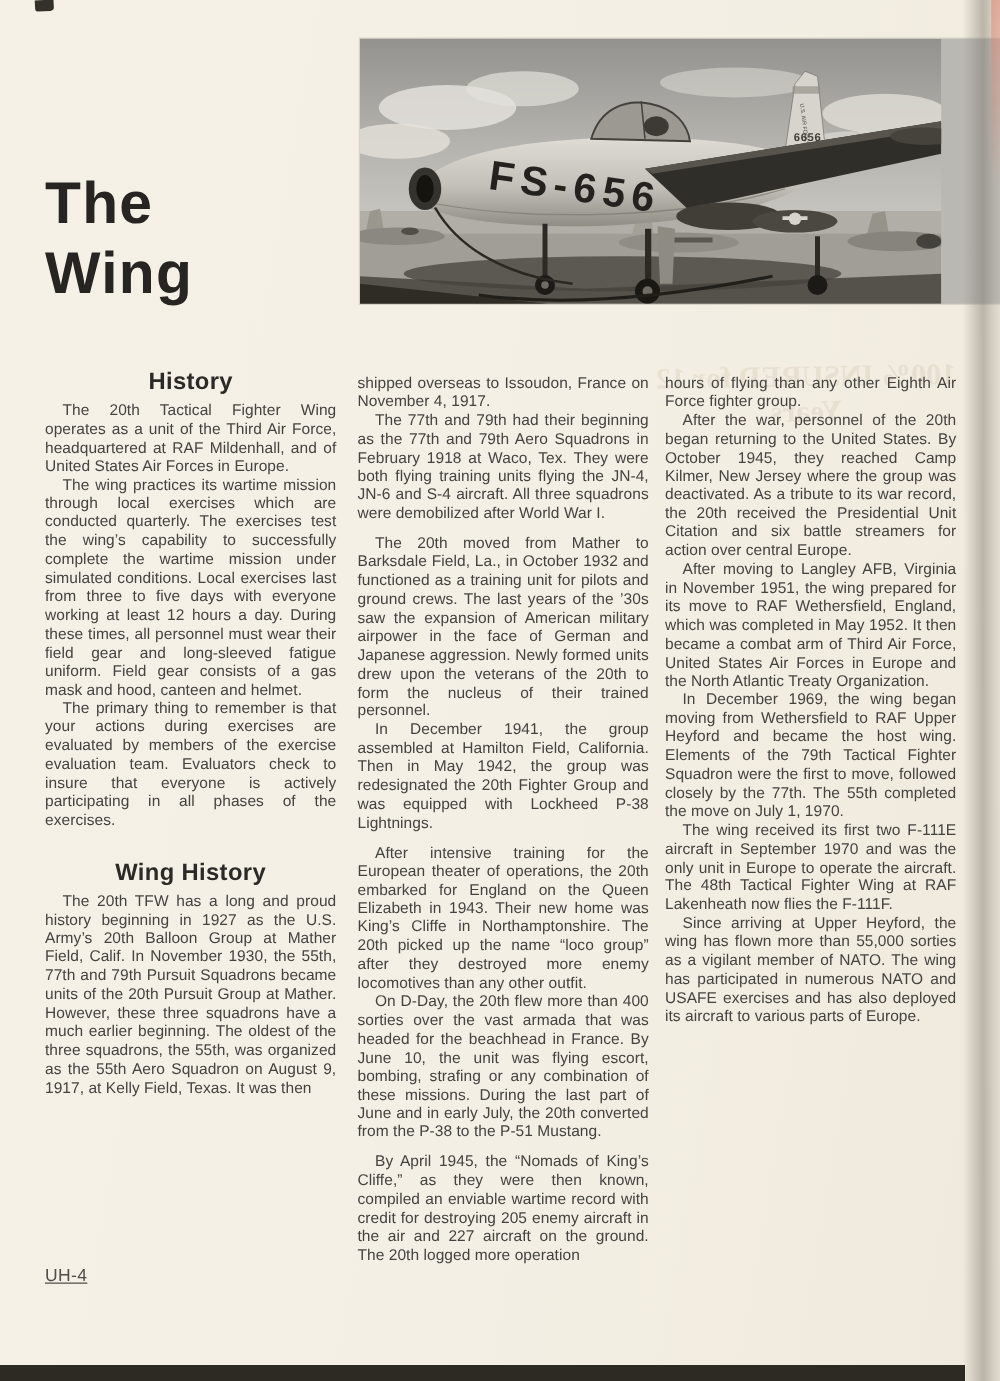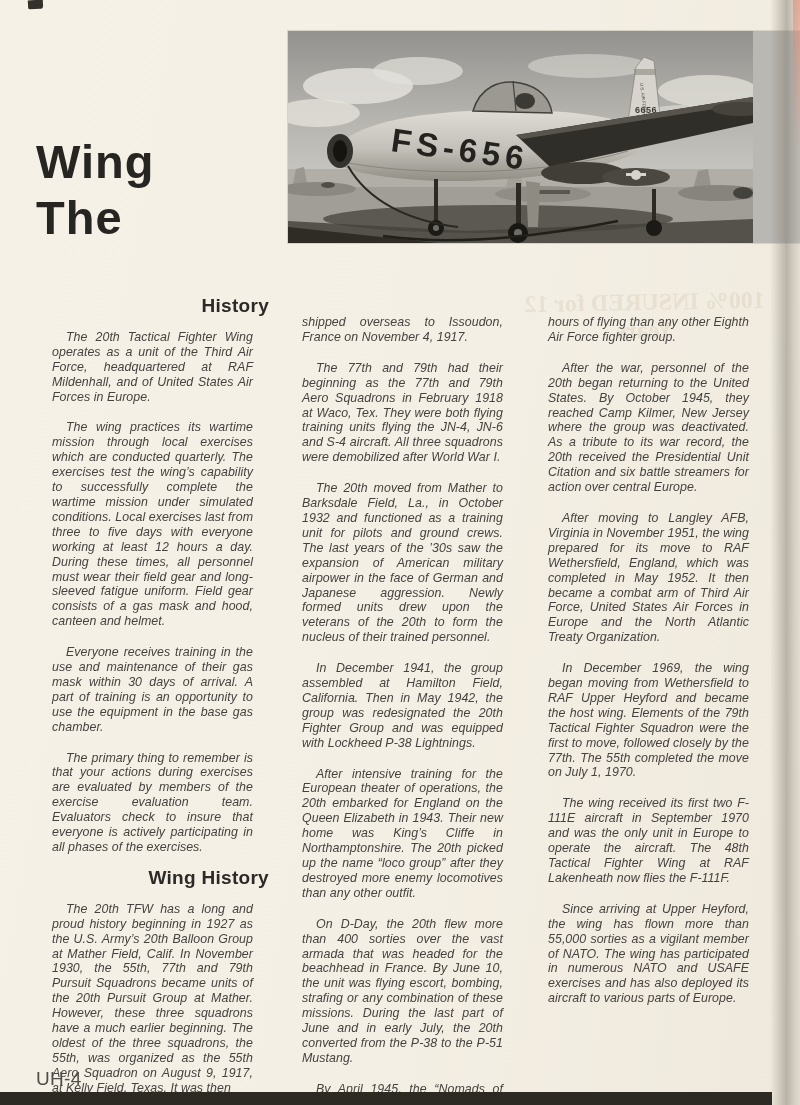--- a/index.html
+++ b/index.html
@@ -24,32 +24,32 @@
     font-size:13.5px;color:#34322f;letter-spacing:.2px;z-index:2;
   }
   .col{
     position:absolute;top:299px;width:233px;
     font-size:12.4px;line-height:14.9px;text-align:justify;
     color:#454340;letter-spacing:.05px;z-index:2;
   }
   .col-1{left:36px;}
   .col-2{left:286px;}
   .col-3{left:532px;}
-  .col p{margin:16px;text-indent:14px;font-style:italic;}
+  .col p{margin:0;text-indent:14px;}
   .col p.noindent{text-indent:0;}
   .col p.gap{margin-top:9px;}
   .col p.biggap{margin-top:19px;}
   .section{
     font-size:19px;font-weight:700;color:#2c2a27;
-    margin:0 0 7px 0;letter-spacing:.3px;text-align:right;
-  }
-  .section.second{margin-top:12px;}
+    margin:0 0 7px 0;letter-spacing:.3px;text-align:center;
+  }
+  .section.second{margin-top:28px;}
   .pagenum{
-    position:absolute;left:36px;top:1068px;font-size:19px;
-    color:#504d49;letter-spacing:.3px;z-index:2;
+    position:absolute;left:36px;top:1012px;font-size:14px;
+    color:#504d49;letter-spacing:.3px;z-index:2;text-decoration:underline;
   }
   .ghost{
     position:absolute;left:520px;top:288px;width:250px;text-align:center;
     transform:scaleX(-1) rotate(1deg);
     font-family:"Liberation Serif",serif;font-weight:bold;
     font-size:24px;line-height:28px;color:rgba(140,110,60,0.10);
     z-index:1;pointer-events:none;
   }
   .scan-edge{
     position:absolute;top:0;right:0;width:30px;height:1105px;z-index:3;
@@ -70,22 +70,22 @@
 </style>
 </head>
 <body>
 
 <div class="page">
 
   <div class="scan-mark"></div>
   <div class="ghost">100% INSURED for 12 Years</div>
 
   <div class="main-title">
+    <div>The</div>
     <div>Wing</div>
-    <div>The</div>
   </div>
 
   <div class="photo">
     <svg width="465" height="212" viewBox="0 0 465 212">
       <defs>
         <linearGradient id="sky" x1="0" y1="0" x2="0" y2="1">
           <stop offset="0" stop-color="#93928e"></stop>
           <stop offset="0.6" stop-color="#b5b3ae"></stop>
           <stop offset="1" stop-color="#c6c4be"></stop>
         </linearGradient>
@@ -162,21 +162,20 @@
       <path d="M 95,205 C 160,214 240,208 330,190" stroke="#201f1a" stroke-width="2.5" fill="none"></path>
       <path d="M 60,135 C 80,170 120,190 170,196" stroke="#2a2822" stroke-width="2" fill="none"></path>
     </svg>
   </div>
 
 
   <div class="col col-1">
     <div class="section">History</div>
     <p>The 20th Tactical Fighter Wing operates as a unit of the Third Air Force, headquartered at RAF Mildenhall, and of United States Air Forces in Europe.</p>
     <p>The wing practices its wartime mission through local exercises which are conducted quarterly. The exercises test the wing’s capability to successfully complete the wartime mission under simulated conditions. Local exercises last from three to five days with everyone working at least 12 hours a day. During these times, all personnel must wear their field gear and long-sleeved fatigue uniform. Field gear consists of a gas mask and hood, canteen and helmet.</p>
-    <p>Everyone receives training in the use and maintenance of their gas mask within 30 days of arrival. A part of training is an opportunity to use the equipment in the base gas chamber.</p>
     <p>The primary thing to remember is that your actions during exercises are evaluated by members of the exercise evaluation team. Evaluators check to insure that everyone is actively participating in all phases of the exercises.</p>
     <div class="section second">Wing History</div>
     <p>The 20th TFW has a long and proud history beginning in 1927 as the U.S. Army’s 20th Balloon Group at Mather Field, Calif. In November 1930, the 55th, 77th and 79th Pursuit Squadrons became units of the 20th Pursuit Group at Mather. However, these three squadrons have a much earlier beginning. The oldest of the three squadrons, the 55th, was organized as the 55th Aero Squadron on August 9, 1917, at Kelly Field, Texas. It was then</p>
   </div>
 
   <div class="col col-2">
     <p class="noindent">shipped overseas to Issoudon, France on November 4, 1917.</p>
     <p>The 77th and 79th had their beginning as the 77th and 79th Aero Squadrons in February 1918 at Waco, Tex. They were both flying training units flying the JN-4, JN-6 and S-4 aircraft. All three squadrons were demobilized after World War I.</p>
     <p class="gap">The 20th moved from Mather to Barksdale Field, La., in October 1932 and functioned as a training unit for pilots and ground crews. The last years of the ’30s saw the expansion of American military airpower in the face of German and Japanese aggression. Newly formed units drew upon the veterans of the 20th to form the nucleus of their trained personnel.</p>
     <p>In December 1941, the group assembled at Hamilton Field, California. Then in May 1942, the group was redesignated the 20th Fighter Group and was equipped with Lockheed P-38 Lightnings.</p>

